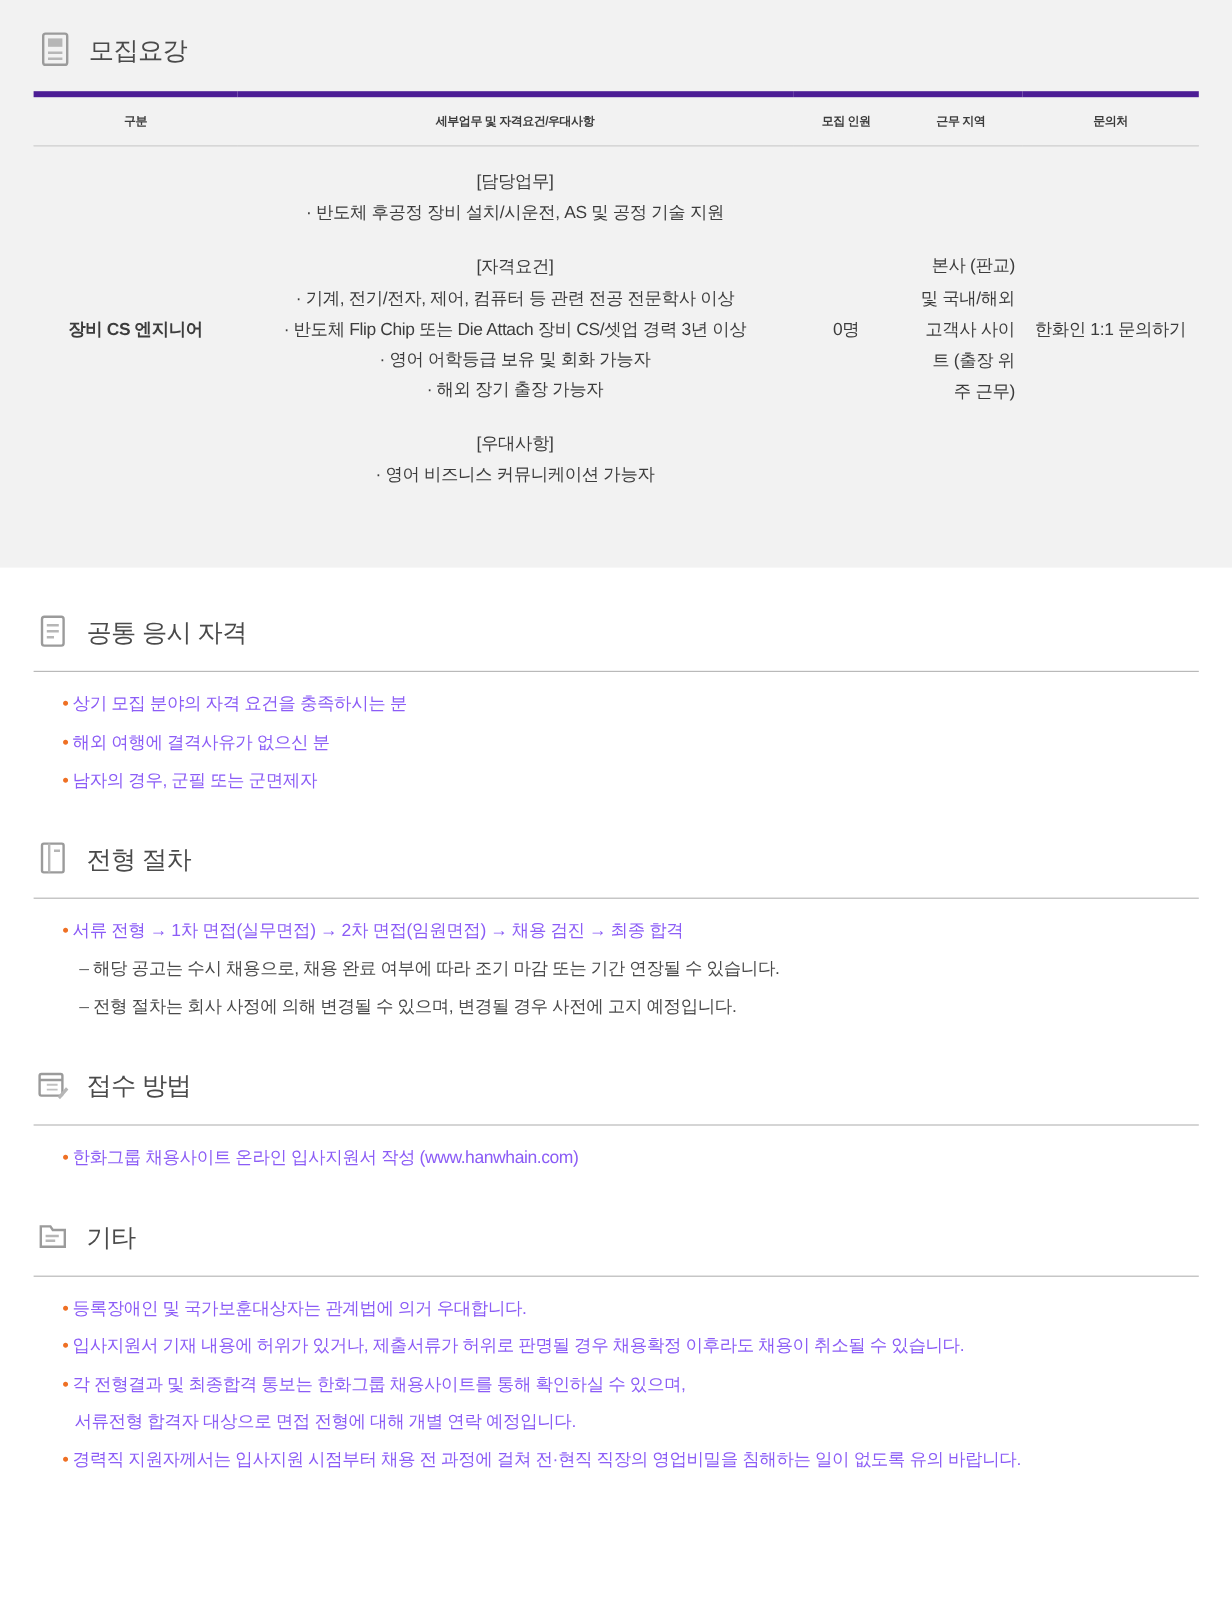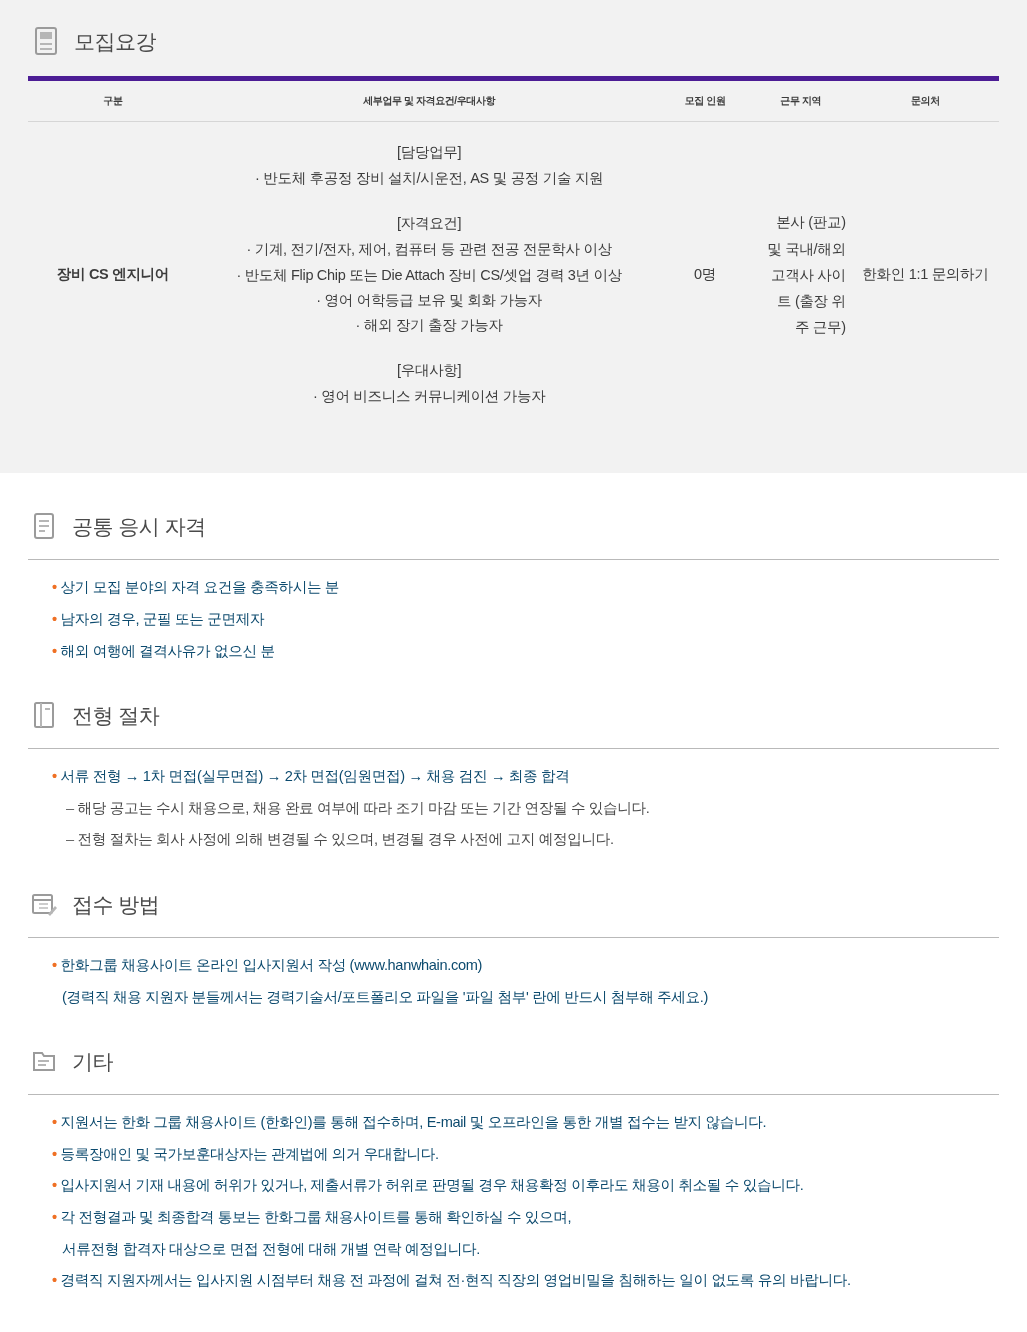--- a/index.html
+++ b/index.html
@@ -101,21 +101,21 @@
   .section .hr {
     border-top: 1px solid #b9b9b9;
     margin-top: 18px;
   }
   .body-list {
     padding: 16px 24px 0 24px;
   }
   .body-list p {
     margin: 0 0 9px 0;
     font-size: 14.6px;
-    color: #0c4a6e;
+    color: #8b5cf6;
     letter-spacing: -0.35px;
     line-height: 1.55;
   }
   .body-list p.sub {
     padding-left: 14px;
     color: #4a4a4a;
   }
   .body-list p.plain {
     padding-left: 10px;
   }
@@ -193,22 +193,22 @@
         <rect x="5" y="3" width="18" height="24" rx="2" fill="none" stroke="#9b9b9b" stroke-width="2"></rect>
         <line x1="9" y1="10" x2="19" y2="10" stroke="#b6b6b6" stroke-width="2"></line>
         <line x1="9" y1="15" x2="19" y2="15" stroke="#b6b6b6" stroke-width="2"></line>
         <line x1="9" y1="20" x2="15" y2="20" stroke="#b6b6b6" stroke-width="2"></line>
       </svg>
       <div class="title">공통 응시 자격</div>
     </div>
     <div class="hr"></div>
     <div class="body-list">
       <p class="bullet">상기 모집 분야의 자격 요건을 충족하시는 분</p>
+      <p class="bullet">해외 여행에 결격사유가 없으신 분</p>
       <p class="bullet">남자의 경우, 군필 또는 군면제자</p>
-      <p class="bullet">해외 여행에 결격사유가 없으신 분</p>
     </div>
   </div>
 
   <div class="section">
     <div class="sec-head">
       <svg class="ico" viewBox="0 0 28 30">
         <rect x="5" y="3" width="18" height="24" rx="1.5" fill="none" stroke="#9b9b9b" stroke-width="2"></rect>
         <line x1="11" y1="3" x2="11" y2="27" stroke="#b6b6b6" stroke-width="2"></line>
         <line x1="15" y1="9" x2="20" y2="9" stroke="#b6b6b6" stroke-width="2"></line>
       </svg>
@@ -229,36 +229,34 @@
         <line x1="3" y1="11" x2="22" y2="11" stroke="#9b9b9b" stroke-width="2"></line>
         <line x1="9" y1="15" x2="18" y2="15" stroke="#c0c0c0" stroke-width="1.6"></line>
         <line x1="9" y1="19" x2="18" y2="19" stroke="#c0c0c0" stroke-width="1.6"></line>
         <path d="M18 25 L25 17 L27 19 L20 27 Z" fill="#b6b6b6"></path>
       </svg>
       <div class="title">접수 방법</div>
     </div>
     <div class="hr"></div>
     <div class="body-list">
       <p class="bullet">한화그룹 채용사이트 온라인 입사지원서 작성 (www.hanwhain.com)</p>
-      <p class="plain">(경력직 채용 지원자 분들께서는 경력기술서/포트폴리오 파일을 '파일 첨부' 란에 반드시 첨부해 주세요.)</p>
     </div>
   </div>
 
   <div class="section">
     <div class="sec-head">
       <svg class="ico" viewBox="0 0 28 30">
         <path d="M4 7 H12 L14 10 H24 V24 H4 Z" fill="none" stroke="#9b9b9b" stroke-width="2"></path>
         <line x1="8" y1="15" x2="19" y2="15" stroke="#b6b6b6" stroke-width="2"></line>
         <line x1="8" y1="19" x2="16" y2="19" stroke="#b6b6b6" stroke-width="2"></line>
       </svg>
       <div class="title">기타</div>
     </div>
     <div class="hr"></div>
     <div class="body-list">
-      <p class="bullet">지원서는 한화 그룹 채용사이트 (한화인)를 통해 접수하며, E-mail 및 오프라인을 통한 개별 접수는 받지 않습니다.</p>
       <p class="bullet">등록장애인 및 국가보훈대상자는 관계법에 의거 우대합니다.</p>
       <p class="bullet">입사지원서 기재 내용에 허위가 있거나, 제출서류가 허위로 판명될 경우 채용확정 이후라도 채용이 취소될 수 있습니다.</p>
       <p class="bullet">각 전형결과 및 최종합격 통보는 한화그룹 채용사이트를 통해 확인하실 수 있으며,</p>
       <p class="plain">서류전형 합격자 대상으로 면접 전형에 대해 개별 연락 예정입니다.</p>
       <p class="bullet">경력직 지원자께서는 입사지원 시점부터 채용 전 과정에 걸쳐 전·현직 직장의 영업비밀을 침해하는 일이 없도록 유의 바랍니다.</p>
     </div>
   </div>
 
 </div>
 

